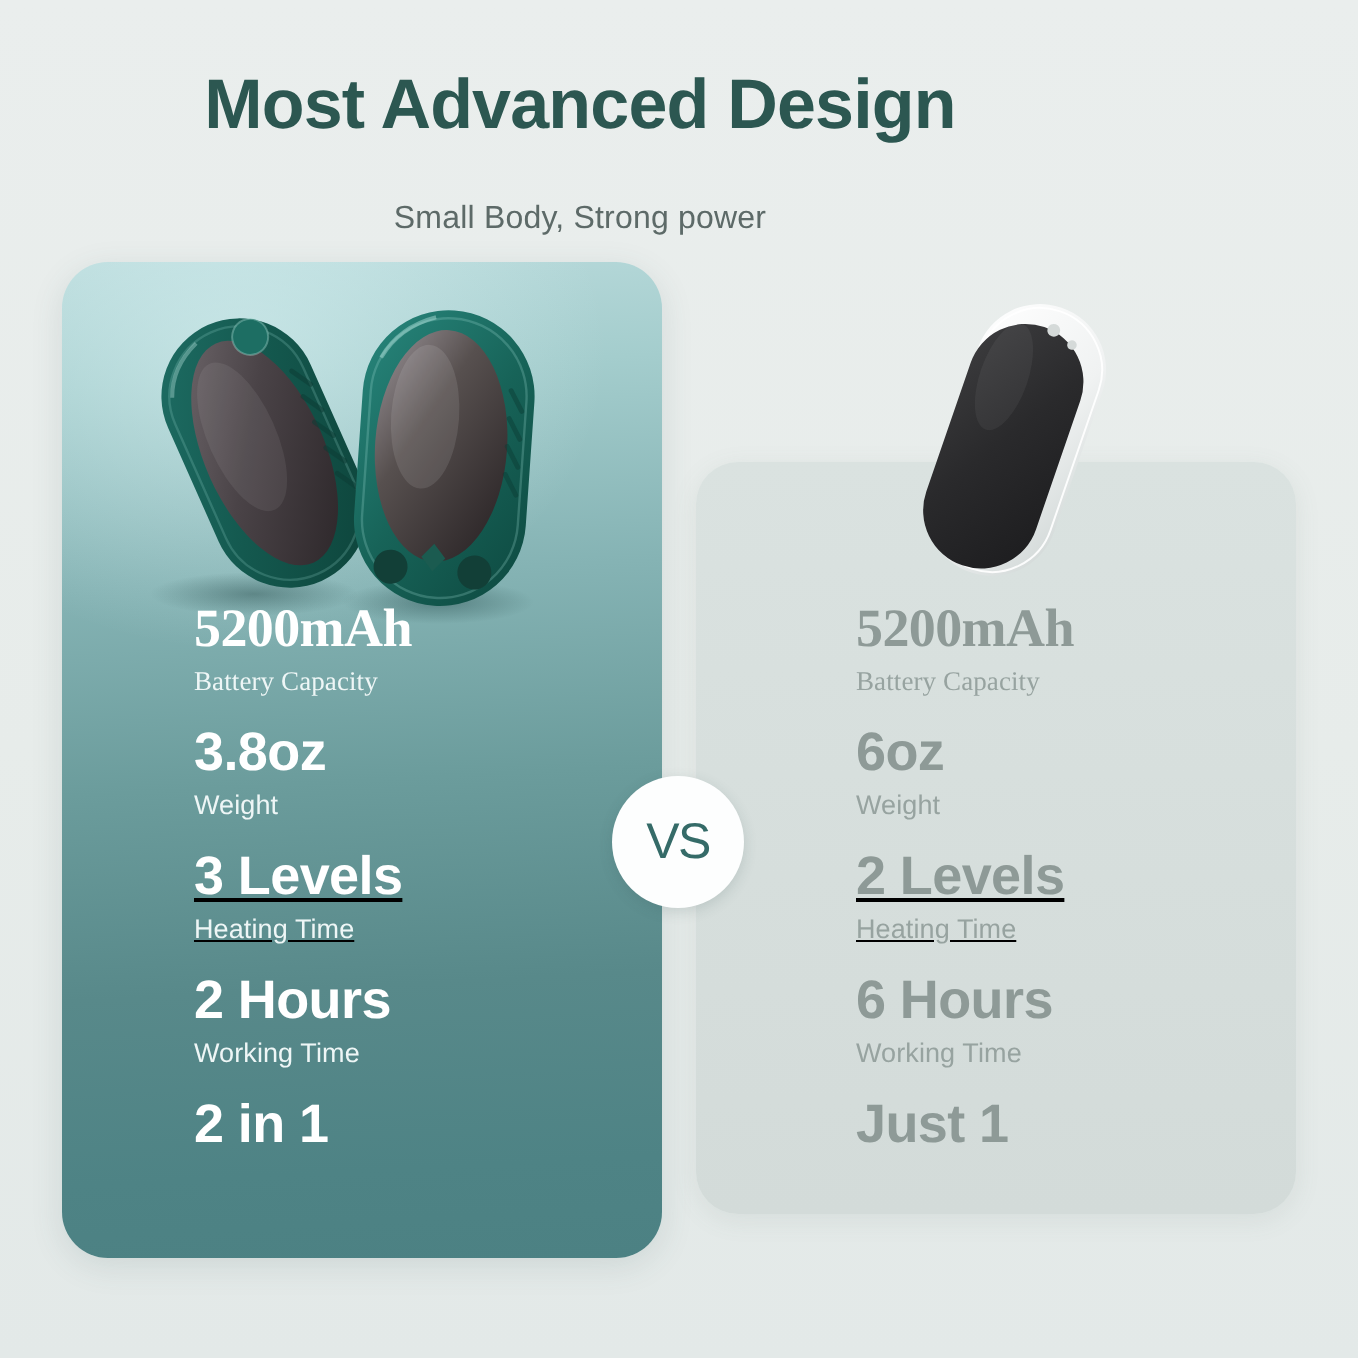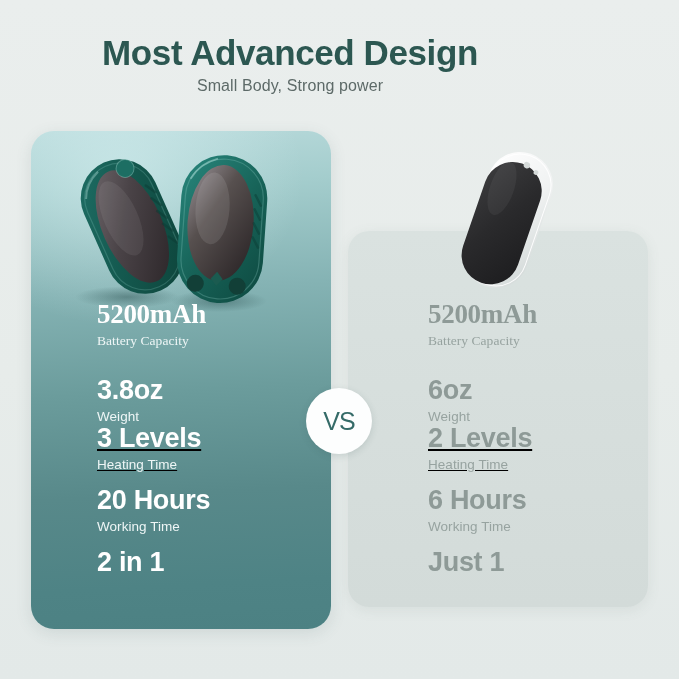--- a/index.html
+++ b/index.html
@@ -30,21 +30,21 @@
   }
   .title {
     font-size: 35px;
     font-weight: bold;
     color: #2c5751;
     letter-spacing: -0.4px;
     line-height: 1.1;
     margin: 0;
   }
   .subtitle {
-    margin-top: 4px;
+    margin-top: 28px;
     font-size: 16px;
     color: #5d6a68;
     letter-spacing: 0.1px;
   }
 
   
   .panel-left {
     position: absolute;
     left: 31px;
     top: 131px;
@@ -124,21 +124,21 @@
     margin-top: 4px;
     letter-spacing: 0.05px;
     white-space: nowrap;
   }
   .specs.left  .spec-value { color: #ffffff; }
   .specs.left  .spec-label { color: #eef6f6; }
   .specs.right .spec-value { color: #8e9a97; }
   .specs.right .spec-label { color: #97a3a0; }
 
   .r0 { top: 0px; font-family: Liberation Serif, serif; }
-  .r1 { top: 76px; }
+  .r1 { top: 62px; }
   .r2 { top: 124px; text-decoration: underline; }
   .r3 { top: 186px; }
   .r4 { top: 248px; }
 
   
   .vs-badge {
     position: absolute;
     left: 306px;
     top: 388px;
     width: 66px;
@@ -274,21 +274,21 @@
     </div>
     <div class="spec-row r1">
       <div class="spec-value">3.8oz</div>
       <div class="spec-label">Weight</div>
     </div>
     <div class="spec-row r2">
       <div class="spec-value">3 Levels</div>
       <div class="spec-label">Heating Time</div>
     </div>
     <div class="spec-row r3">
-      <div class="spec-value">20 Hours</div>
+      <div class="spec-value">2 Hours</div>
       <div class="spec-label">Working Time</div>
     </div>
     <div class="spec-row r4">
       <div class="spec-value">2 in 1</div>
     </div>
   </div>
 
   <div class="specs right">
     <div class="spec-row r0">
       <div class="spec-value">5200mAh</div>

